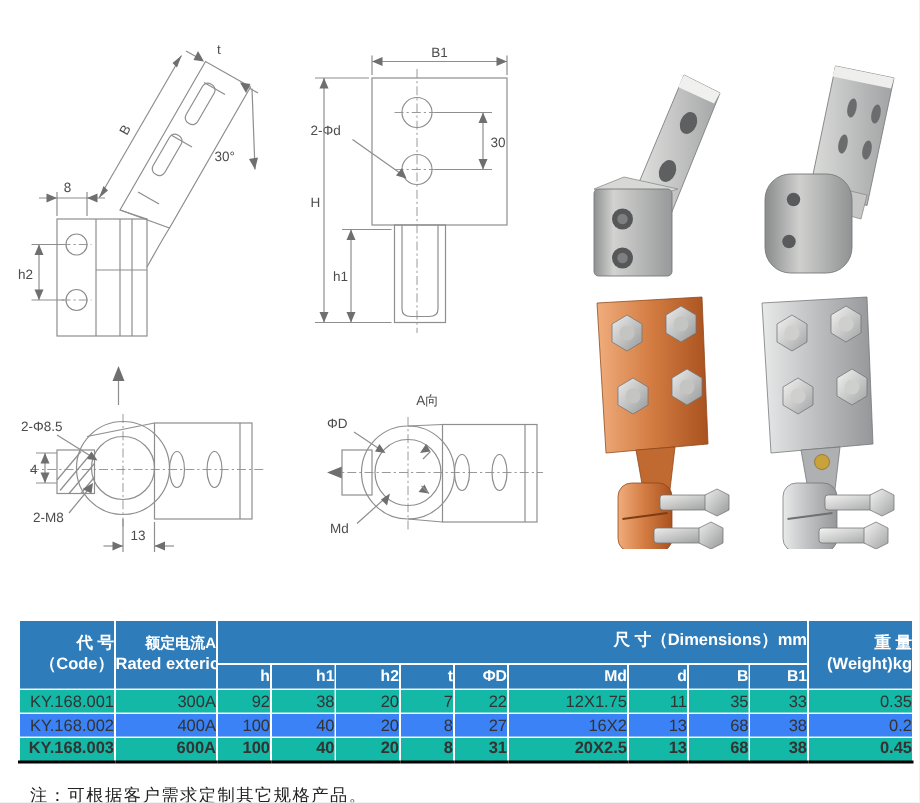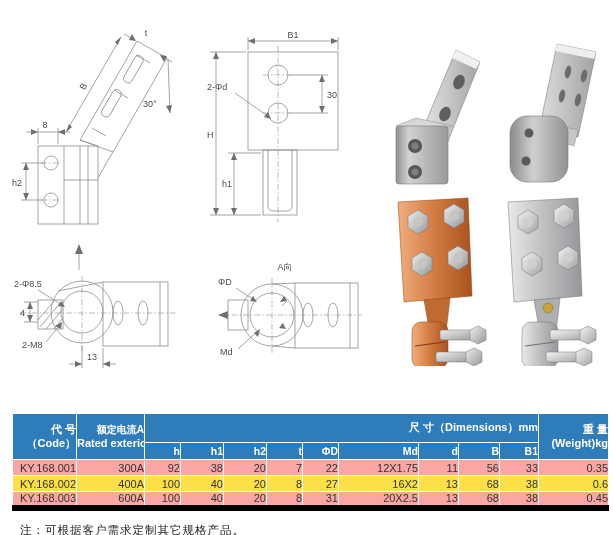--- a/index.html
+++ b/index.html
@@ -36,23 +36,23 @@
   .spec-table th,.spec-table td{
     border:1px solid rgba(255,255,255,.9);text-align:right;vertical-align:middle;
     padding:0;overflow:hidden;white-space:nowrap;
   }
   .spec-table thead th{background:#2e7cb9;color:#fff;font-weight:bold;}
   .spec-table .hd-main{height:28px;font-size:11px;line-height:1.25;}
   .spec-table .hd-sub{height:16px;font-size:10.5px;}
   .spec-table .hd-en{font-size:11px;font-weight:bold;display:block;}
   .spec-table tbody tr{height:16px;}
   .spec-table tbody td{color:#333;}
-  .spec-table .row-a td{background:#fca5a5;}
-  .spec-table .row-b td{background:#fde047;}
-  .spec-table tbody tr:last-child td{border-bottom:6px solid #000000;}
+  .spec-table .row-a td{background:#14b8a6;}
+  .spec-table .row-b td{background:#3b82f6;}
+  .spec-table tbody tr:last-child td{border-bottom:2px solid #000000;font-weight:bold;}
 </style>
 </head>
 <body>
 
 <div class="page">
 
 
   <svg class="dwg" style="left:0;top:28px" width="205" height="205" viewBox="0 0 205 205">
 
     <rect x="38" y="118" width="60" height="78"></rect>
@@ -377,37 +377,37 @@
       <tr class="row-a">
         <td>KY.168.001</td>
         <td>300A</td>
         <td>92</td>
         <td>38</td>
         <td>20</td>
         <td>7</td>
         <td>22</td>
         <td>12X1.75</td>
         <td>11</td>
-        <td>56</td>
+        <td>35</td>
         <td>33</td>
         <td>0.35</td>
       </tr>
       <tr class="row-b">
         <td>KY.168.002</td>
         <td>400A</td>
         <td>100</td>
         <td>40</td>
         <td>20</td>
         <td>8</td>
         <td>27</td>
         <td>16X2</td>
         <td>13</td>
         <td>68</td>
         <td>38</td>
-        <td>0.6</td>
+        <td>0.2</td>
       </tr>
       <tr class="row-a">
         <td>KY.168.003</td>
         <td>600A</td>
         <td>100</td>
         <td>40</td>
         <td>20</td>
         <td>8</td>
         <td>31</td>
         <td>20X2.5</td>

